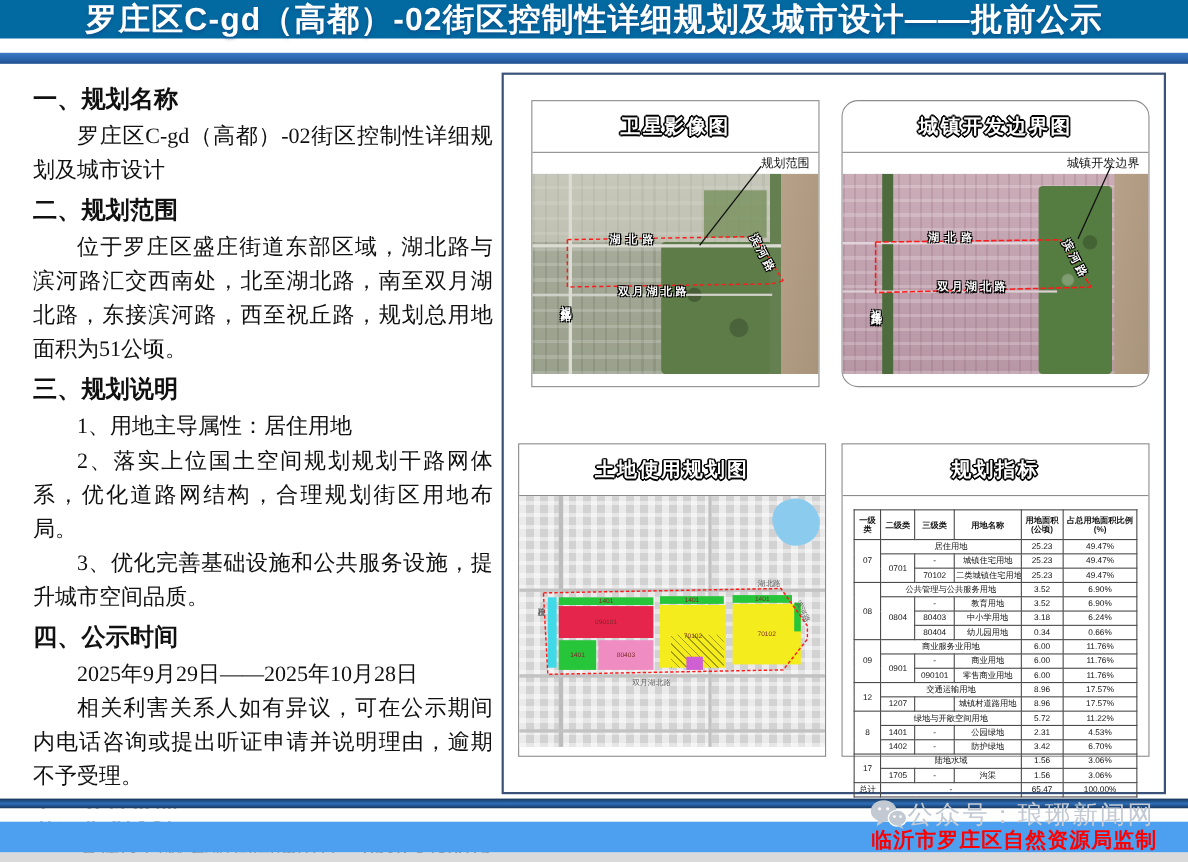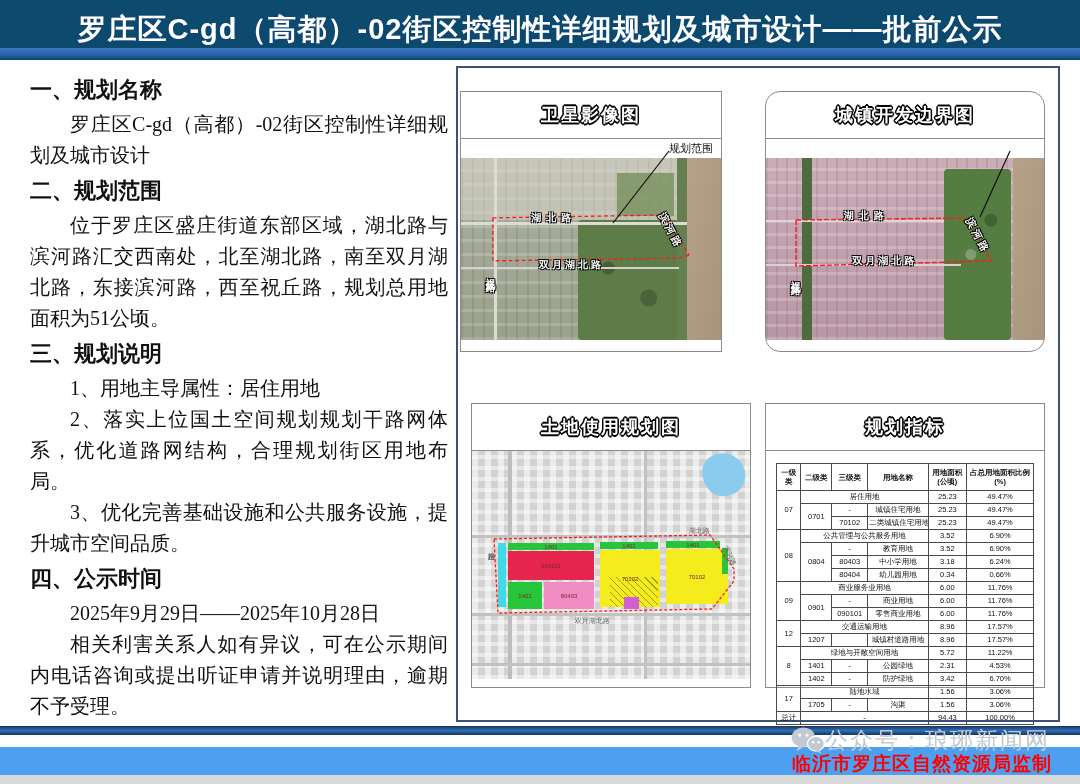--- a/index.html
+++ b/index.html
@@ -1,34 +1,34 @@
 <!DOCTYPE html>
 <html><head>
 <meta charset="utf-8">
 <style>
   html,body{margin:0;padding:0;background:#e8e8e8;}
   .page{position:relative;width:1080px;height:784px;background:#ffffff;overflow:hidden;
         font-family:"Liberation Sans",sans-serif;}
   
-  .hdr{position:absolute;left:0;top:0;width:1080px;height:60px;background:#0c4a6e;
+  .hdr{position:absolute;left:0;top:0;width:1080px;height:35px;background:#0369a1;
        display:flex;align-items:center;justify-content:center;}
   .hdr-title{color:#ffffff;font-size:29px;font-weight:bold;letter-spacing:1px;
        text-shadow:0 2px 3px rgba(18,66,128,.6);}
   .hdr-strip{position:absolute;left:0;top:48px;width:1080px;height:10px;
        background:linear-gradient(180deg,#3b78c4 0%,#2a66ad 55%,#1f4f8f 100%);}
   
   .left-col{position:absolute;left:30px;top:70px;width:418px;color:#111;}
   .sec-h{font-size:22px;font-weight:bold;margin:5px 0 4px 0;font-family:"Liberation Sans",sans-serif;}
   .sec-p{font-size:20px;line-height:31px;margin:0;text-indent:2em;text-align:justify;
          font-family:"Liberation Serif",serif;}
   
   .rpanel{position:absolute;left:456px;top:66px;width:604px;height:656px;background:#fff;
           border:2px solid #3A5178;box-sizing:border-box;}
   .subpanel{position:absolute;background:#fff;border:1px solid #8C8C8C;box-sizing:border-box;}
-  .sp1{left:2px;top:23px;width:262px;height:261px;}
+  .sp1{left:25px;top:23px;width:262px;height:261px;}
   .sp2{left:307px;top:23px;width:280px;height:261px;border-radius:15px;}
   .sp3{left:13px;top:335px;width:280px;height:285px;}
   .sp4{left:307px;top:335px;width:280px;height:285px;}
   .sp-titlebar{position:absolute;left:0;top:0;right:0;height:46px;border-bottom:1px solid #8C8C8C;
           display:flex;align-items:center;justify-content:center;}
   .outline-text{color:#fff;font-weight:bold;font-size:18px;letter-spacing:2px;
       text-shadow:-1px -1px 0 #000,1px -1px 0 #000,-1px 1px 0 #000,1px 1px 0 #000,
                   -1.6px 0 0 #000,1.6px 0 0 #000,0 -1.6px 0 #000,0 1.6px 0 #000;}
   .annot-row{position:absolute;left:0;top:47px;right:0;height:19px;display:flex;
       align-items:center;justify-content:flex-end;padding-right:8px;box-sizing:border-box;}
@@ -134,20 +134,23 @@
           <span class="map-label vert" style="left: 8.5%; top: 36%; height: 52px;">祝丘路</span>
           <span class="map-label" style="left: 73%; top: 36%; letter-spacing: 3px; transform: rotate(62deg);">滨河路</span>
           <span class="map-label" style="left: 30%; top: 55%; letter-spacing: 3px;">双月湖北路</span>
         </div>
     </div>
 
     <div class="subpanel sp2">
       <div class="sp-titlebar">
         <span class="outline-text">城镇开发边界图</span>
       </div>
+      <div class="annot-row">
+        <span class="annot-label">城镇开发边界</span>
+      </div>
       <svg class="leader-svg" viewBox="0 0 278 201">
         <polyline points="244,12 214,78" fill="none" stroke="#111" stroke-width="1.2"></polyline>
       </svg>
       <div class="photo p12" id="map-bnd">
         <div class="lyr pink-base"></div>
         <div class="lyr" style="left:13%;top:0;width:3.5%;height:100%;background:#4e6b3e;"></div>
         <div class="lyr" style="left:64%;top:6%;width:24%;height:94%;background:#557c41;border-radius:4px;background-image:radial-gradient(circle at 40% 50%,rgba(255,255,255,.25) 0 5px,transparent 6px),radial-gradient(circle at 70% 30%,rgba(0,0,0,.2) 0 6px,transparent 7px);"></div>
         <div class="lyr" style="right:0;top:0;width:11%;height:100%;background:linear-gradient(100deg,#b7a189,#a8937b);"></div>
         <div class="lyr" style="left:0;top:34%;width:64%;height:2px;background:#e0d4da;"></div>
         <div class="lyr" style="left:0;top:58%;width:70%;height:2px;background:#dccfd6;"></div>
@@ -342,21 +345,21 @@
               <tr>
                 <td>1705</td>
                 <td>-</td>
                 <td>沟渠</td>
                 <td>1.56</td>
                 <td>3.06%</td>
               </tr>
               <tr>
                 <td>总计</td>
                 <td colspan="3">-</td>
-                <td>94.43</td>
+                <td>65.47</td>
                 <td>100.00%</td>
               </tr>
             </tbody>
         </table>
       </div>
     </div>
   </div>
 
   <div class="ft-navy"></div>
   <div class="ft-white"></div>

